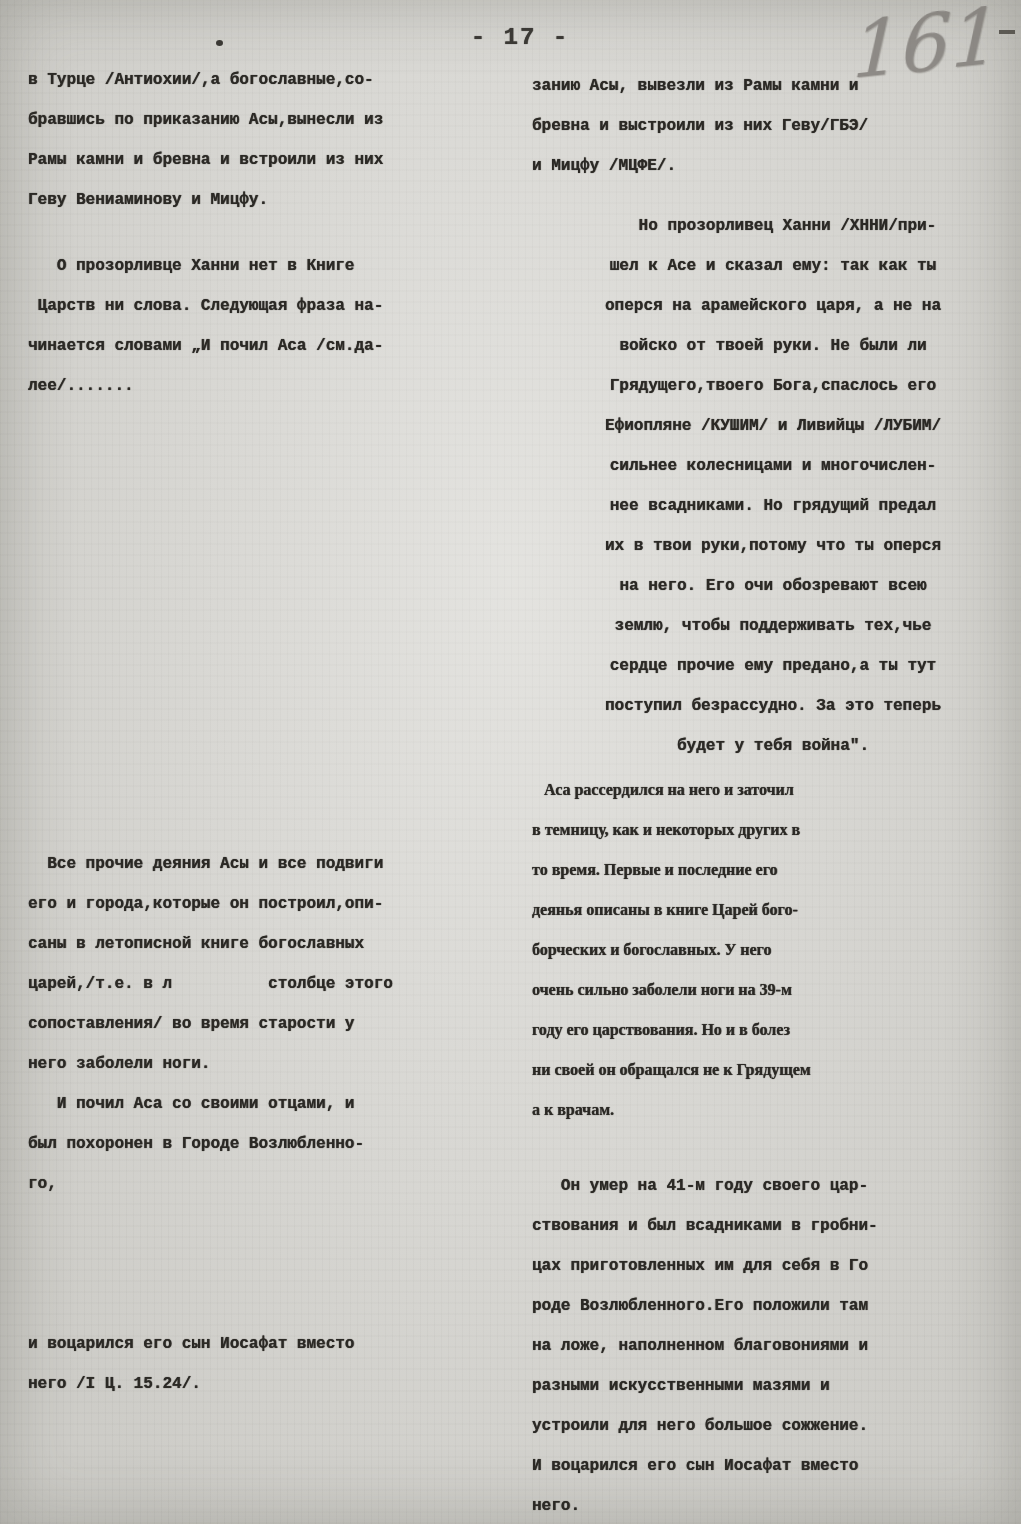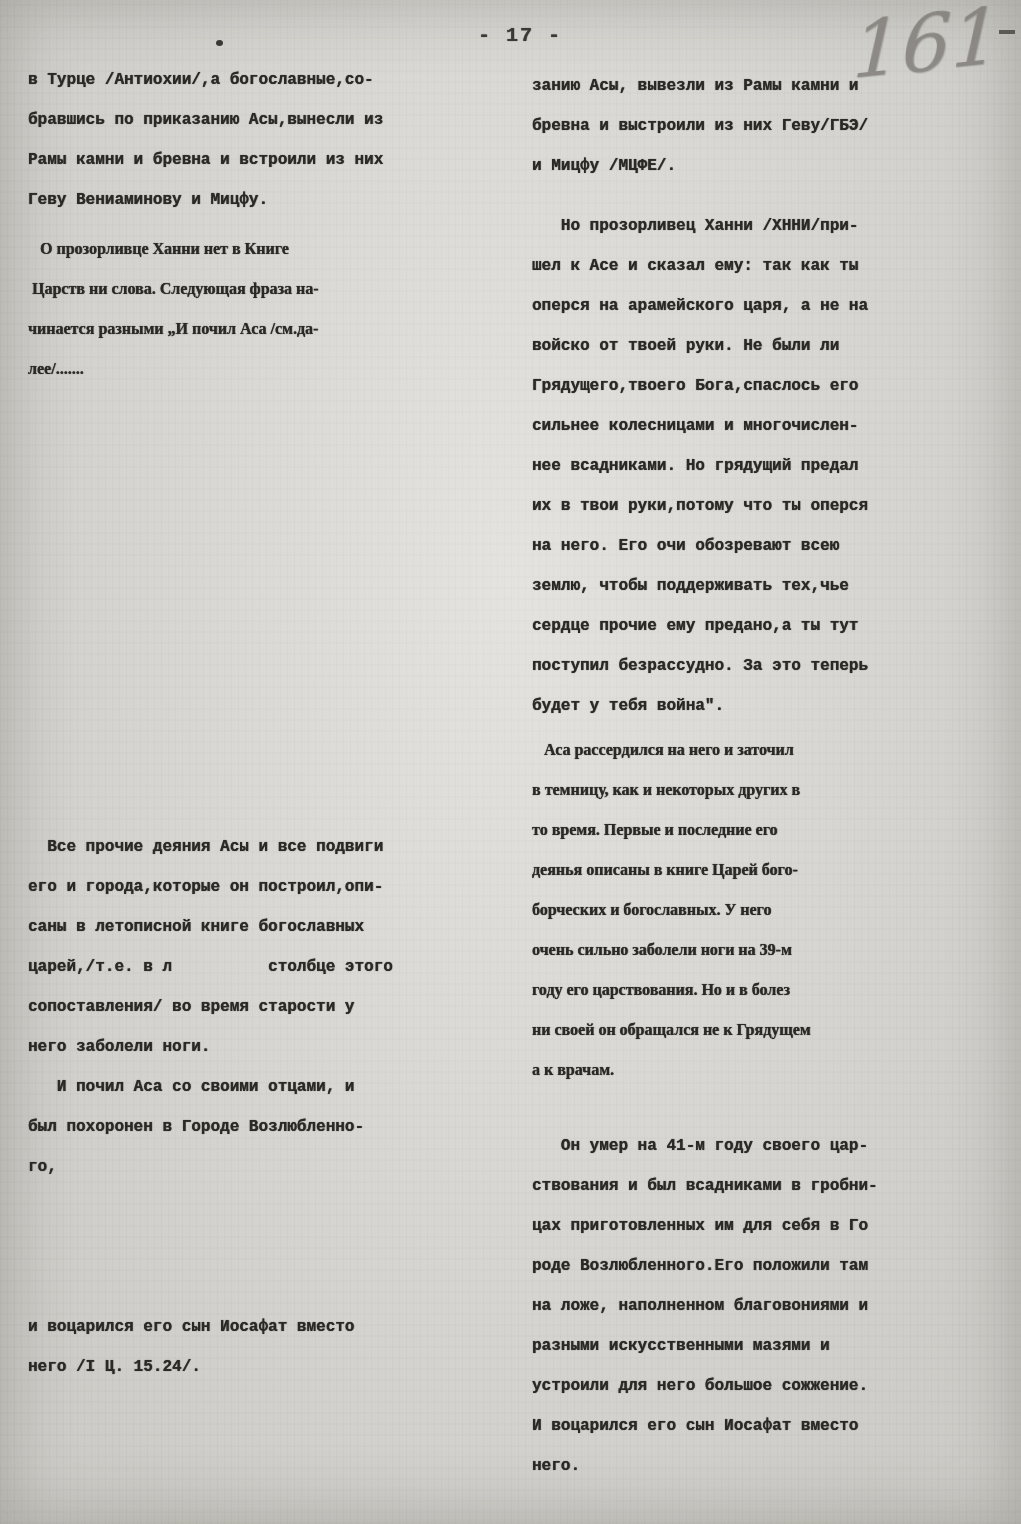--- a/index.html
+++ b/index.html
@@ -18,21 +18,21 @@
     font-weight:bold;
     text-shadow:0 0 1px rgba(43,41,37,.85), .6px .4px 0 rgba(43,41,37,.35);
     filter:blur(.32px);
   }
   .col{position:absolute;width:482px;font-size:16px;line-height:40px;}
   #left-col{left:28px;top:60px;}
   #right-col{left:532px;top:66px;}
   .tline{white-space:pre;height:40px;overflow:visible;}
   #page-number{
     position:absolute;left:420px;top:24px;width:200px;
-    text-align:center;font-size:20px;letter-spacing:2px;opacity:.9;
+    text-align:center;font-size:24px;letter-spacing:2px;opacity:.9;
   }
   #handwritten{
     position:absolute;left:852px;top:-6px;width:140px;height:110px;
     color:#787470;font-family:"DejaVu Serif", serif;font-style:italic;
     font-size:78px;line-height:100px;
     transform:rotate(-6deg) skewX(-8deg);
     opacity:.75;filter:blur(.4px);
     text-shadow:1px 1px 1px rgba(110,106,100,.5);
   }
   #ink-dot{
@@ -54,24 +54,24 @@
 <div id="ink-dot"></div>
 <div id="edge-mark"></div>
 
 <div id="left-col" class="col typed">
     <div>
       <div class="tline">в Турце /Антиохии/,а богославные,со-</div>
       <div class="tline">бравшись по приказанию Асы,вынесли из</div>
       <div class="tline">Рамы камни и бревна и встроили из них</div>
       <div class="tline">Геву Вениаминову и Мицфу.</div>
     </div>
-    <div style="margin-top: 9px; font-family: Liberation Serif, serif;">
+    <div style="margin-top: 26px;">
       <div class="tline">   О прозорливце Ханни нет в Книге</div>
       <div class="tline"> Царств ни слова. Следующая фраза на-</div>
-      <div class="tline">чинается разными „И почил Аса /см.да-</div>
+      <div class="tline">чинается словами „И почил Аса /см.да-</div>
       <div class="tline">лее/.......</div>
     </div>
     <div style="margin-top: 438px;">
       <div class="tline">  Все прочие деяния Асы и все подвиги</div>
       <div class="tline">его и города,которые он построил,опи-</div>
       <div class="tline">саны в летописной книге богославных</div>
       <div class="tline">царей,/т.е. в л          столбце этого</div>
       <div class="tline">сопоставления/ во время старости у</div>
       <div class="tline">него заболели ноги.</div>
     </div>
@@ -85,26 +85,27 @@
       <div class="tline">него /I Ц. 15.24/.</div>
     </div>
   </div>
 
 <div id="right-col" class="col typed">
     <div>
       <div class="tline">занию Асы, вывезли из Рамы камни и</div>
       <div class="tline">бревна и выстроили из них Геву/ГБЭ/</div>
       <div class="tline">и Мицфу /МЦФЕ/.</div>
     </div>
-    <div style="margin-top: 20px;">
+    <div style="margin-top: 20px; text-align: center;">
       <div class="tline">   Но прозорливец Ханни /ХННИ/при-</div>
       <div class="tline">шел к Асе и сказал ему: так как ты</div>
       <div class="tline">оперся на арамейского царя, а не на</div>
       <div class="tline">войско от твоей руки. Не были ли</div>
       <div class="tline">Грядущего,твоего Бога,спаслось его</div>
+      <div class="tline">Ефиопляне /КУШИМ/ и Ливийцы /ЛУБИМ/</div>
       <div class="tline">сильнее колесницами и многочислен-</div>
       <div class="tline">нее всадниками. Но грядущий предал</div>
       <div class="tline">их в твои руки,потому что ты оперся</div>
       <div class="tline">на него. Его очи обозревают всею</div>
       <div class="tline">землю, чтобы поддерживать тех,чье</div>
       <div class="tline">сердце прочие ему предано,а ты тут</div>
       <div class="tline">поступил безрассудно. За это теперь</div>
       <div class="tline">будет у тебя война".</div>
     </div>
     <div style="margin-top: 4px; font-family: Liberation Serif, serif;">

